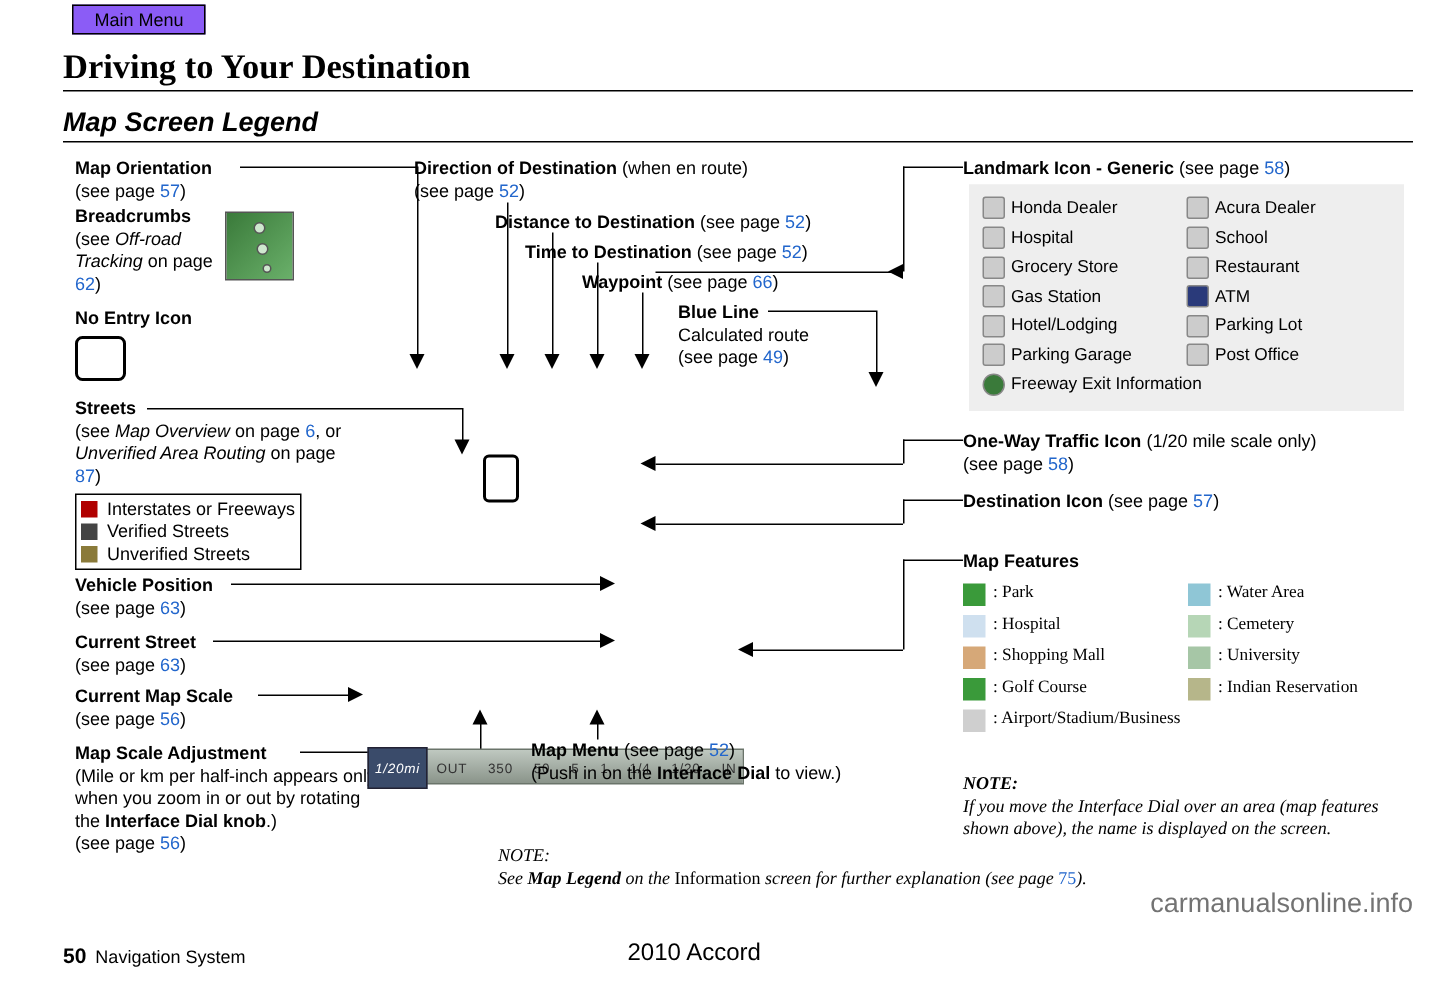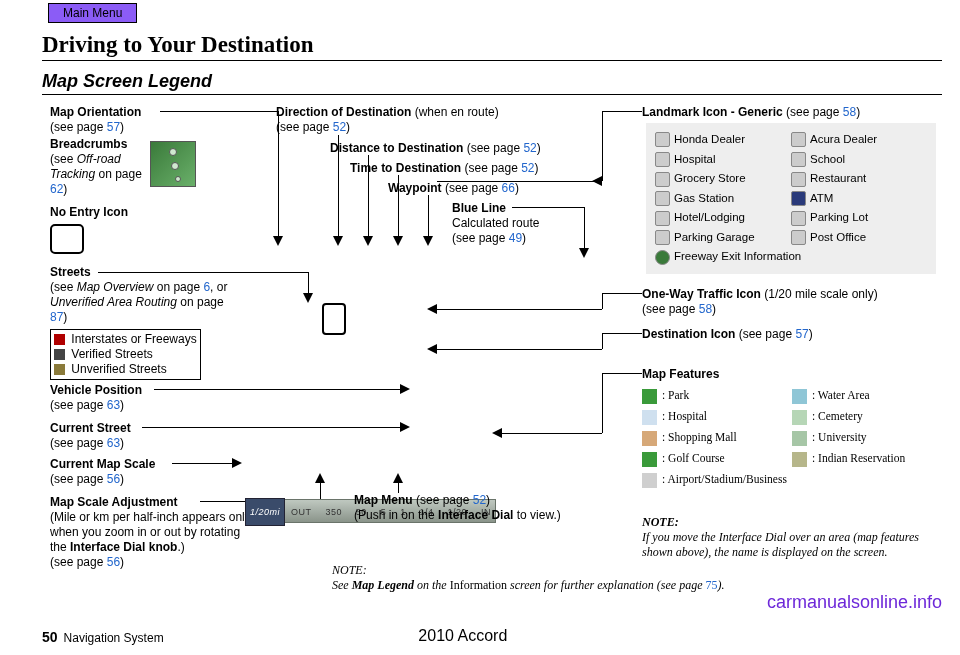--- a/index.html
+++ b/index.html
@@ -101,21 +101,21 @@
   .scale-bar .txt { position:absolute; top:7px; left:44px; right:4px; display:flex; justify-content:space-between; }
 
   .footer {
     position:absolute; bottom:10px; left:42px; right:18px;
     font-size:12px; display:flex; justify-content:flex-start; align-items:flex-end;
   }
   .footer .page-label .pn { font-weight:bold; font-size:14px; margin-right:6px; }
   .footer .model { font-size:16px; text-align:center; flex:1; }
   .watermark {
     position:absolute; bottom:42px; right:18px;
-    font-size:18px; color:#6d28d9; font-family:Arial;
+    font-size:18px; color:#737373; font-family:Arial;
   }
   .note-bottom {
     font-family:"Times New Roman",serif; font-size:12px;
   }
 </style>
 </head>
 <body>
 
 <div class="page">
   <button class="main-menu-btn">Main Menu</button>

